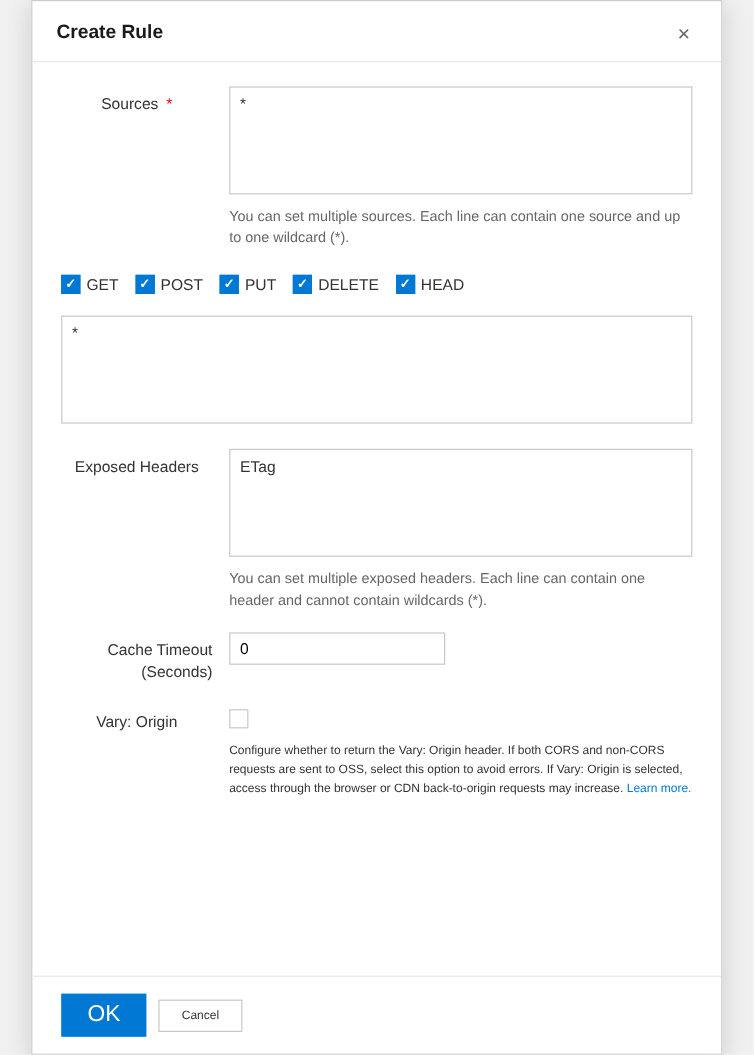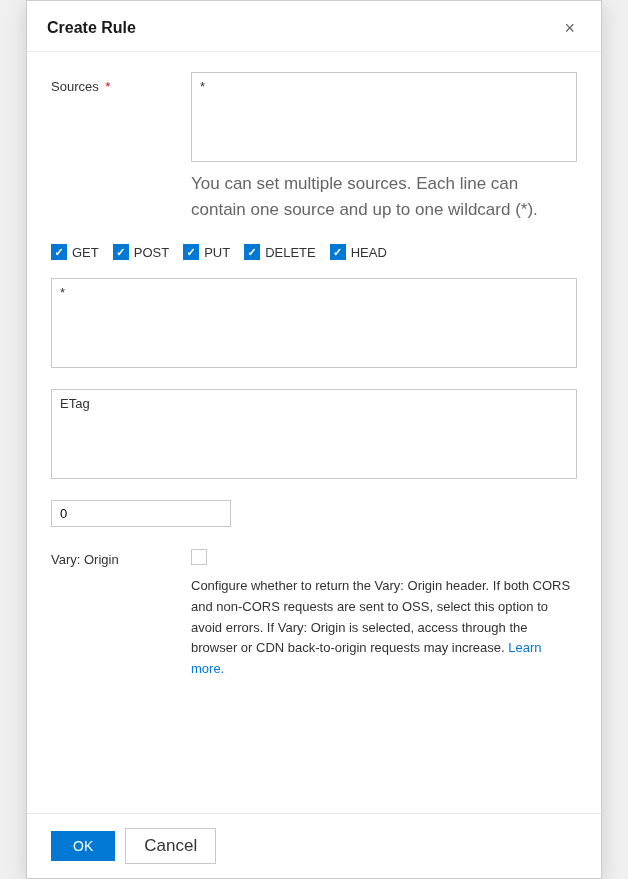--- a/index.html
+++ b/index.html
@@ -49,21 +49,21 @@
       overflow-y: auto;
     }
     .form-row {
       display: flex;
       margin-bottom: 18px;
     }
     .form-label {
       width: 140px;
       min-width: 140px;
       padding-top: 6px;
-      text-align: left;
+      text-align: center;
       padding-right: 14px;
       font-size: 13px;
       color: #333;
       line-height: 1.4;
     }
     .required-star {
       color: #e00;
       margin-left: 3px;
     }
     .form-control {
@@ -74,21 +74,21 @@
       height: 90px;
       border: 1px solid #c8c8c8;
       padding: 6px 8px;
       font-size: 13px;
       color: #333;
       resize: none;
       outline: none;
       font-family: inherit;
     }
     .hint-text {
-      font-size: 17px;
+      font-size: 12px;
       color: #666;
       margin-top: 6px;
       line-height: 1.5;
     }
     .methods-row {
       display: flex;
       align-items: center;
       flex-wrap: wrap;
       gap: 14px;
       padding-top: 4px;
@@ -130,51 +130,51 @@
       height: 16px;
       border: 1.5px solid #c8c8c8;
       background: #fff;
       display: inline-flex;
       align-items: center;
       justify-content: center;
       cursor: pointer;
       margin-top: 4px;
     }
     .vary-desc {
-      font-size: 13px;
+      font-size: 10px;
       color: #333;
       line-height: 1.6;
       margin-top: 8px;
     }
     .learn-more {
       color: #0078d4;
       text-decoration: none;
     }
     .dialog-footer {
       padding: 14px 24px;
       border-top: 1px solid #e8e8e8;
       display: flex;
       align-items: center;
       gap: 10px;
     }
     .btn-ok {
       background: #0078d4;
       color: #fff;
       border: none;
       padding: 7px 22px;
-      font-size: 14px;
+      font-size: 19px;
       cursor: pointer;
       font-family: inherit;
     }
     .btn-cancel {
       background: #fff;
       color: #333;
       border: 1px solid #c8c8c8;
       padding: 7px 18px;
-      font-size: 17px;
+      font-size: 10px;
       cursor: pointer;
       font-family: inherit;
     }
     .cache-label {
       text-align: right;
       padding-right: 14px;
       line-height: 1.4;
     }
   </style>
 </head>
@@ -237,26 +237,32 @@
       </div>
     </div>
 
     <div class="form-row">
       <div class="form-control">
         <textarea style="">*</textarea>
       </div>
     </div>
 
     <div class="form-row">
+      <div class="form-label">Exposed Headers</div>
       <div class="form-control">
         <textarea style="">ETag</textarea>
-      </div>
-    </div>
-
-    <div class="form-row">
+        <div class="hint-text">You can set multiple exposed headers. Each line can contain one header and cannot contain wildcards (*).</div>
+      </div>
+    </div>
+
+    <div class="form-row">
+      <div class="form-label cache-label">
+        <div>Cache Timeout</div>
+        <div>(Seconds)</div>
+      </div>
       <div class="form-control">
         <input type="number" class="number-input" value="0" style="">
       </div>
     </div>
 
     <div class="form-row">
       <div class="form-label">Vary: Origin</div>
       <div class="form-control">
         <div class="vary-checkbox"></div>
         <div class="vary-desc">

